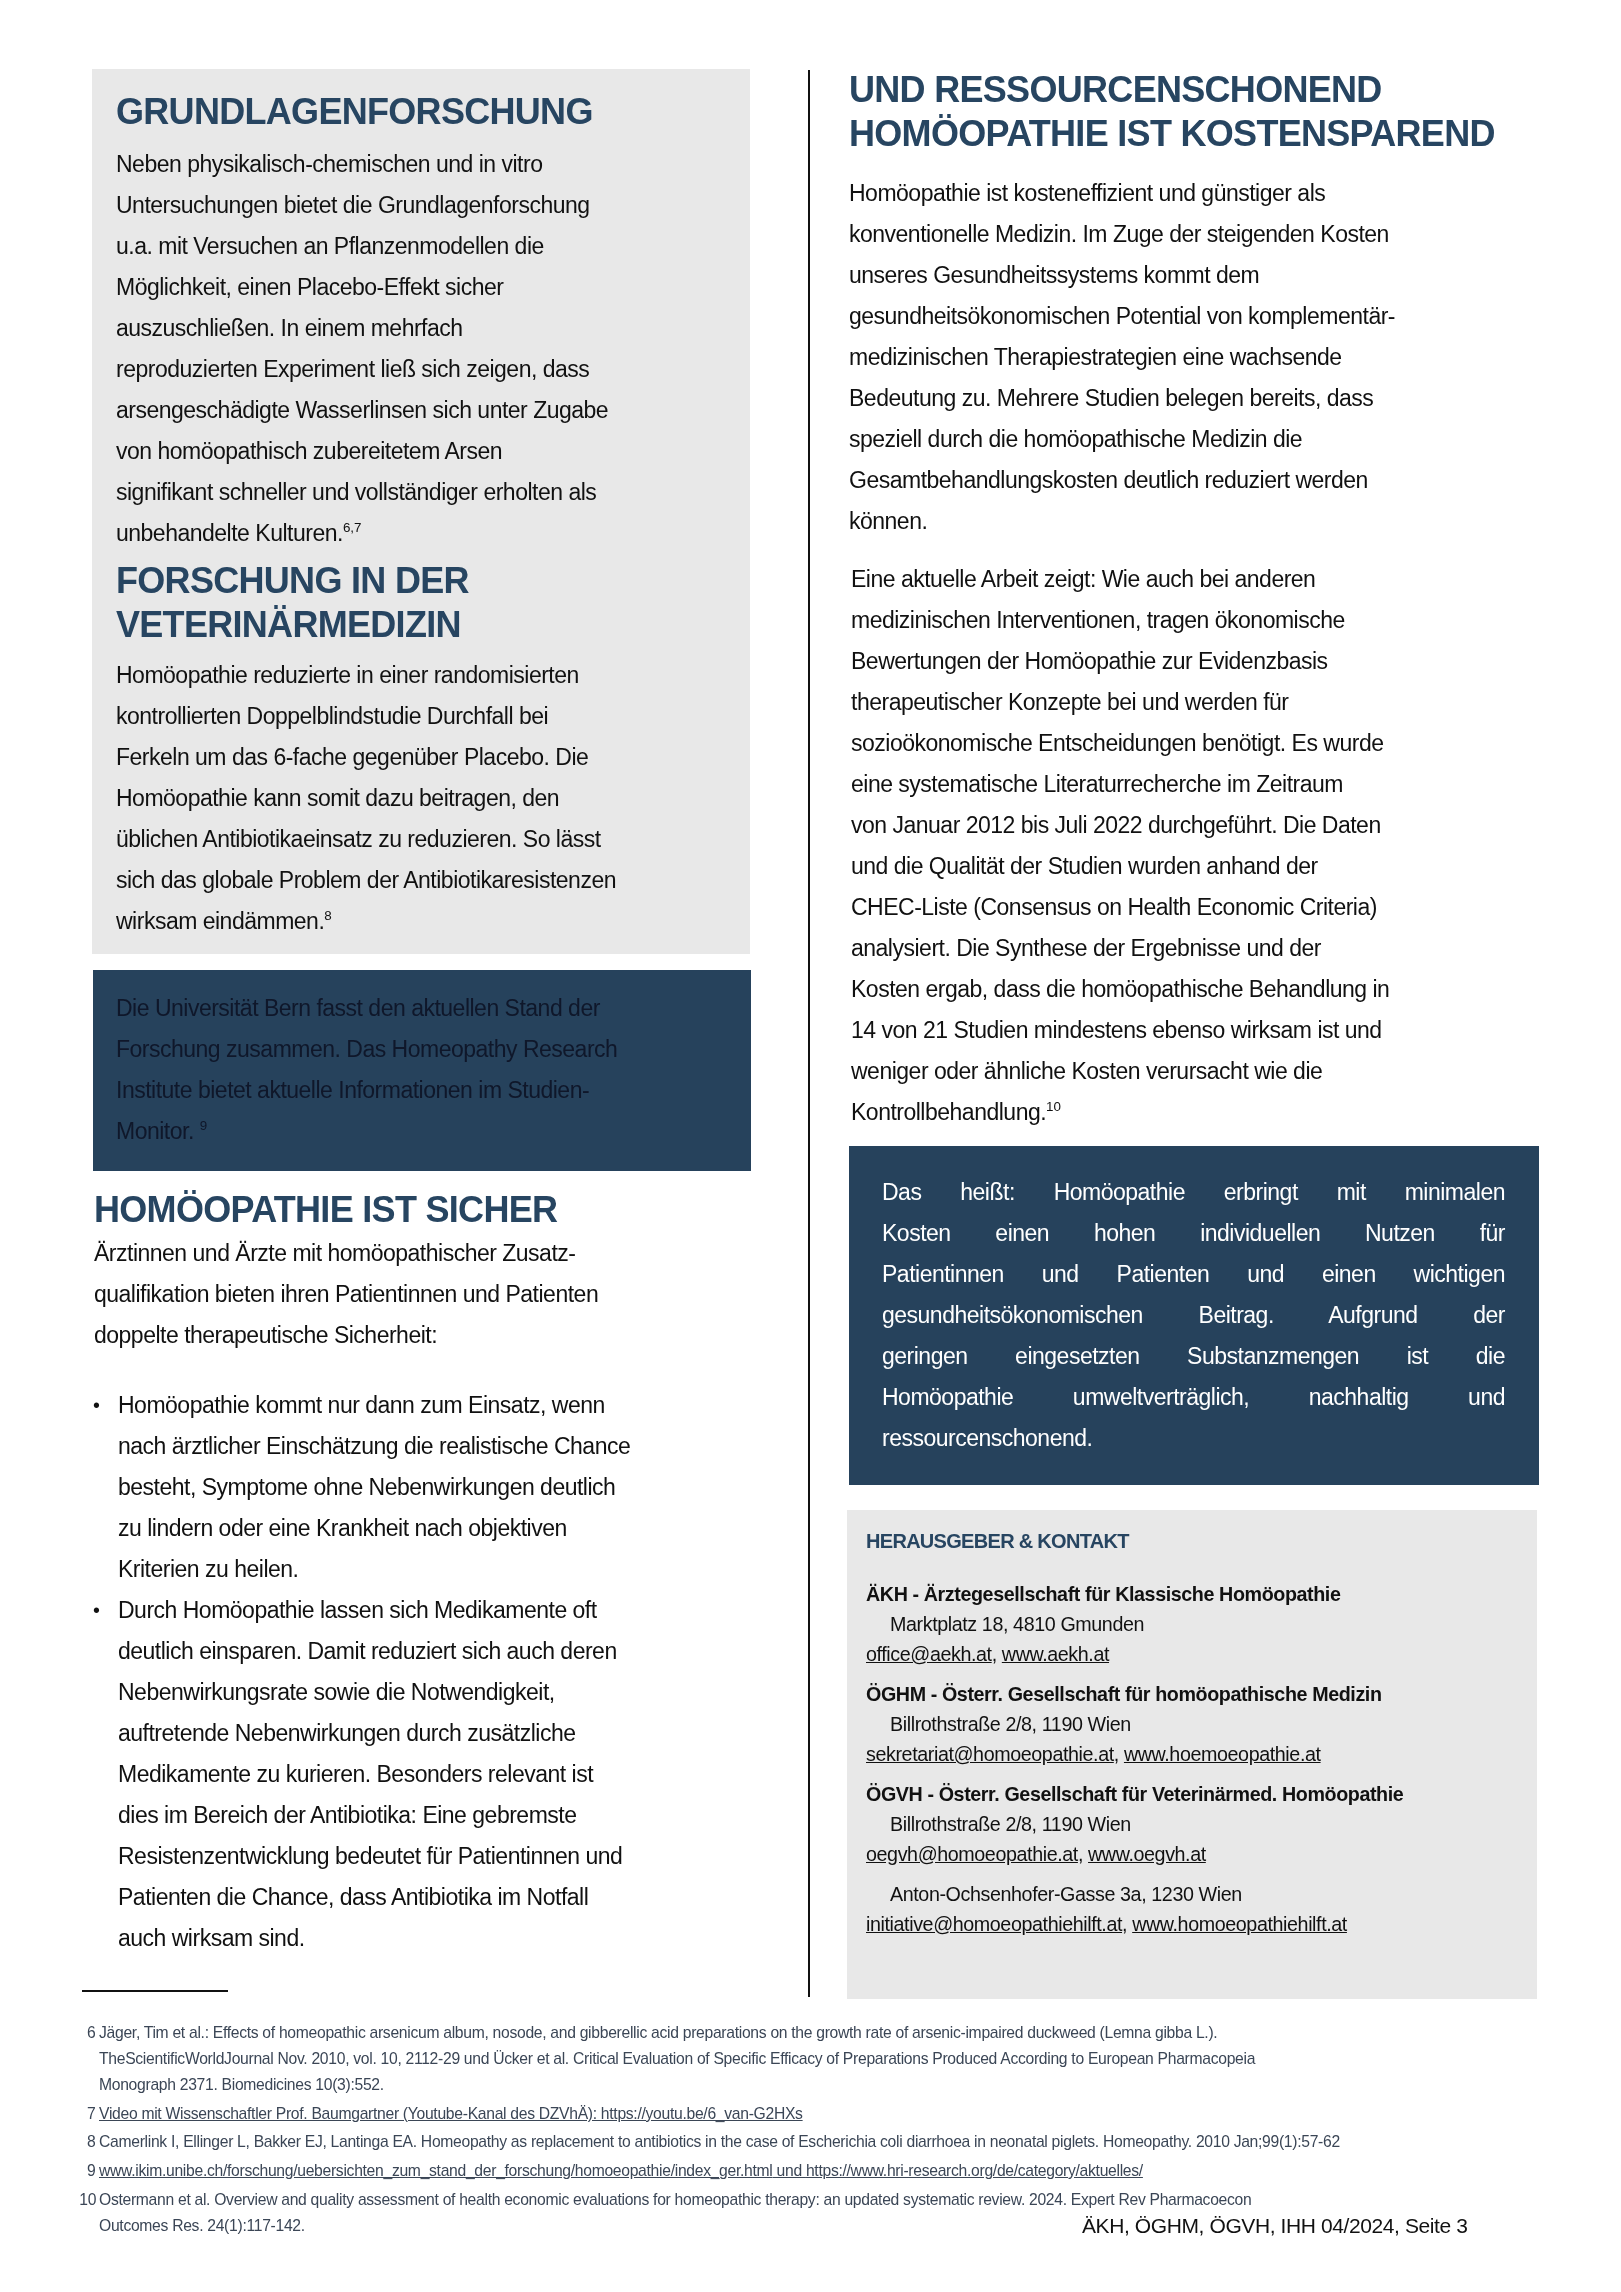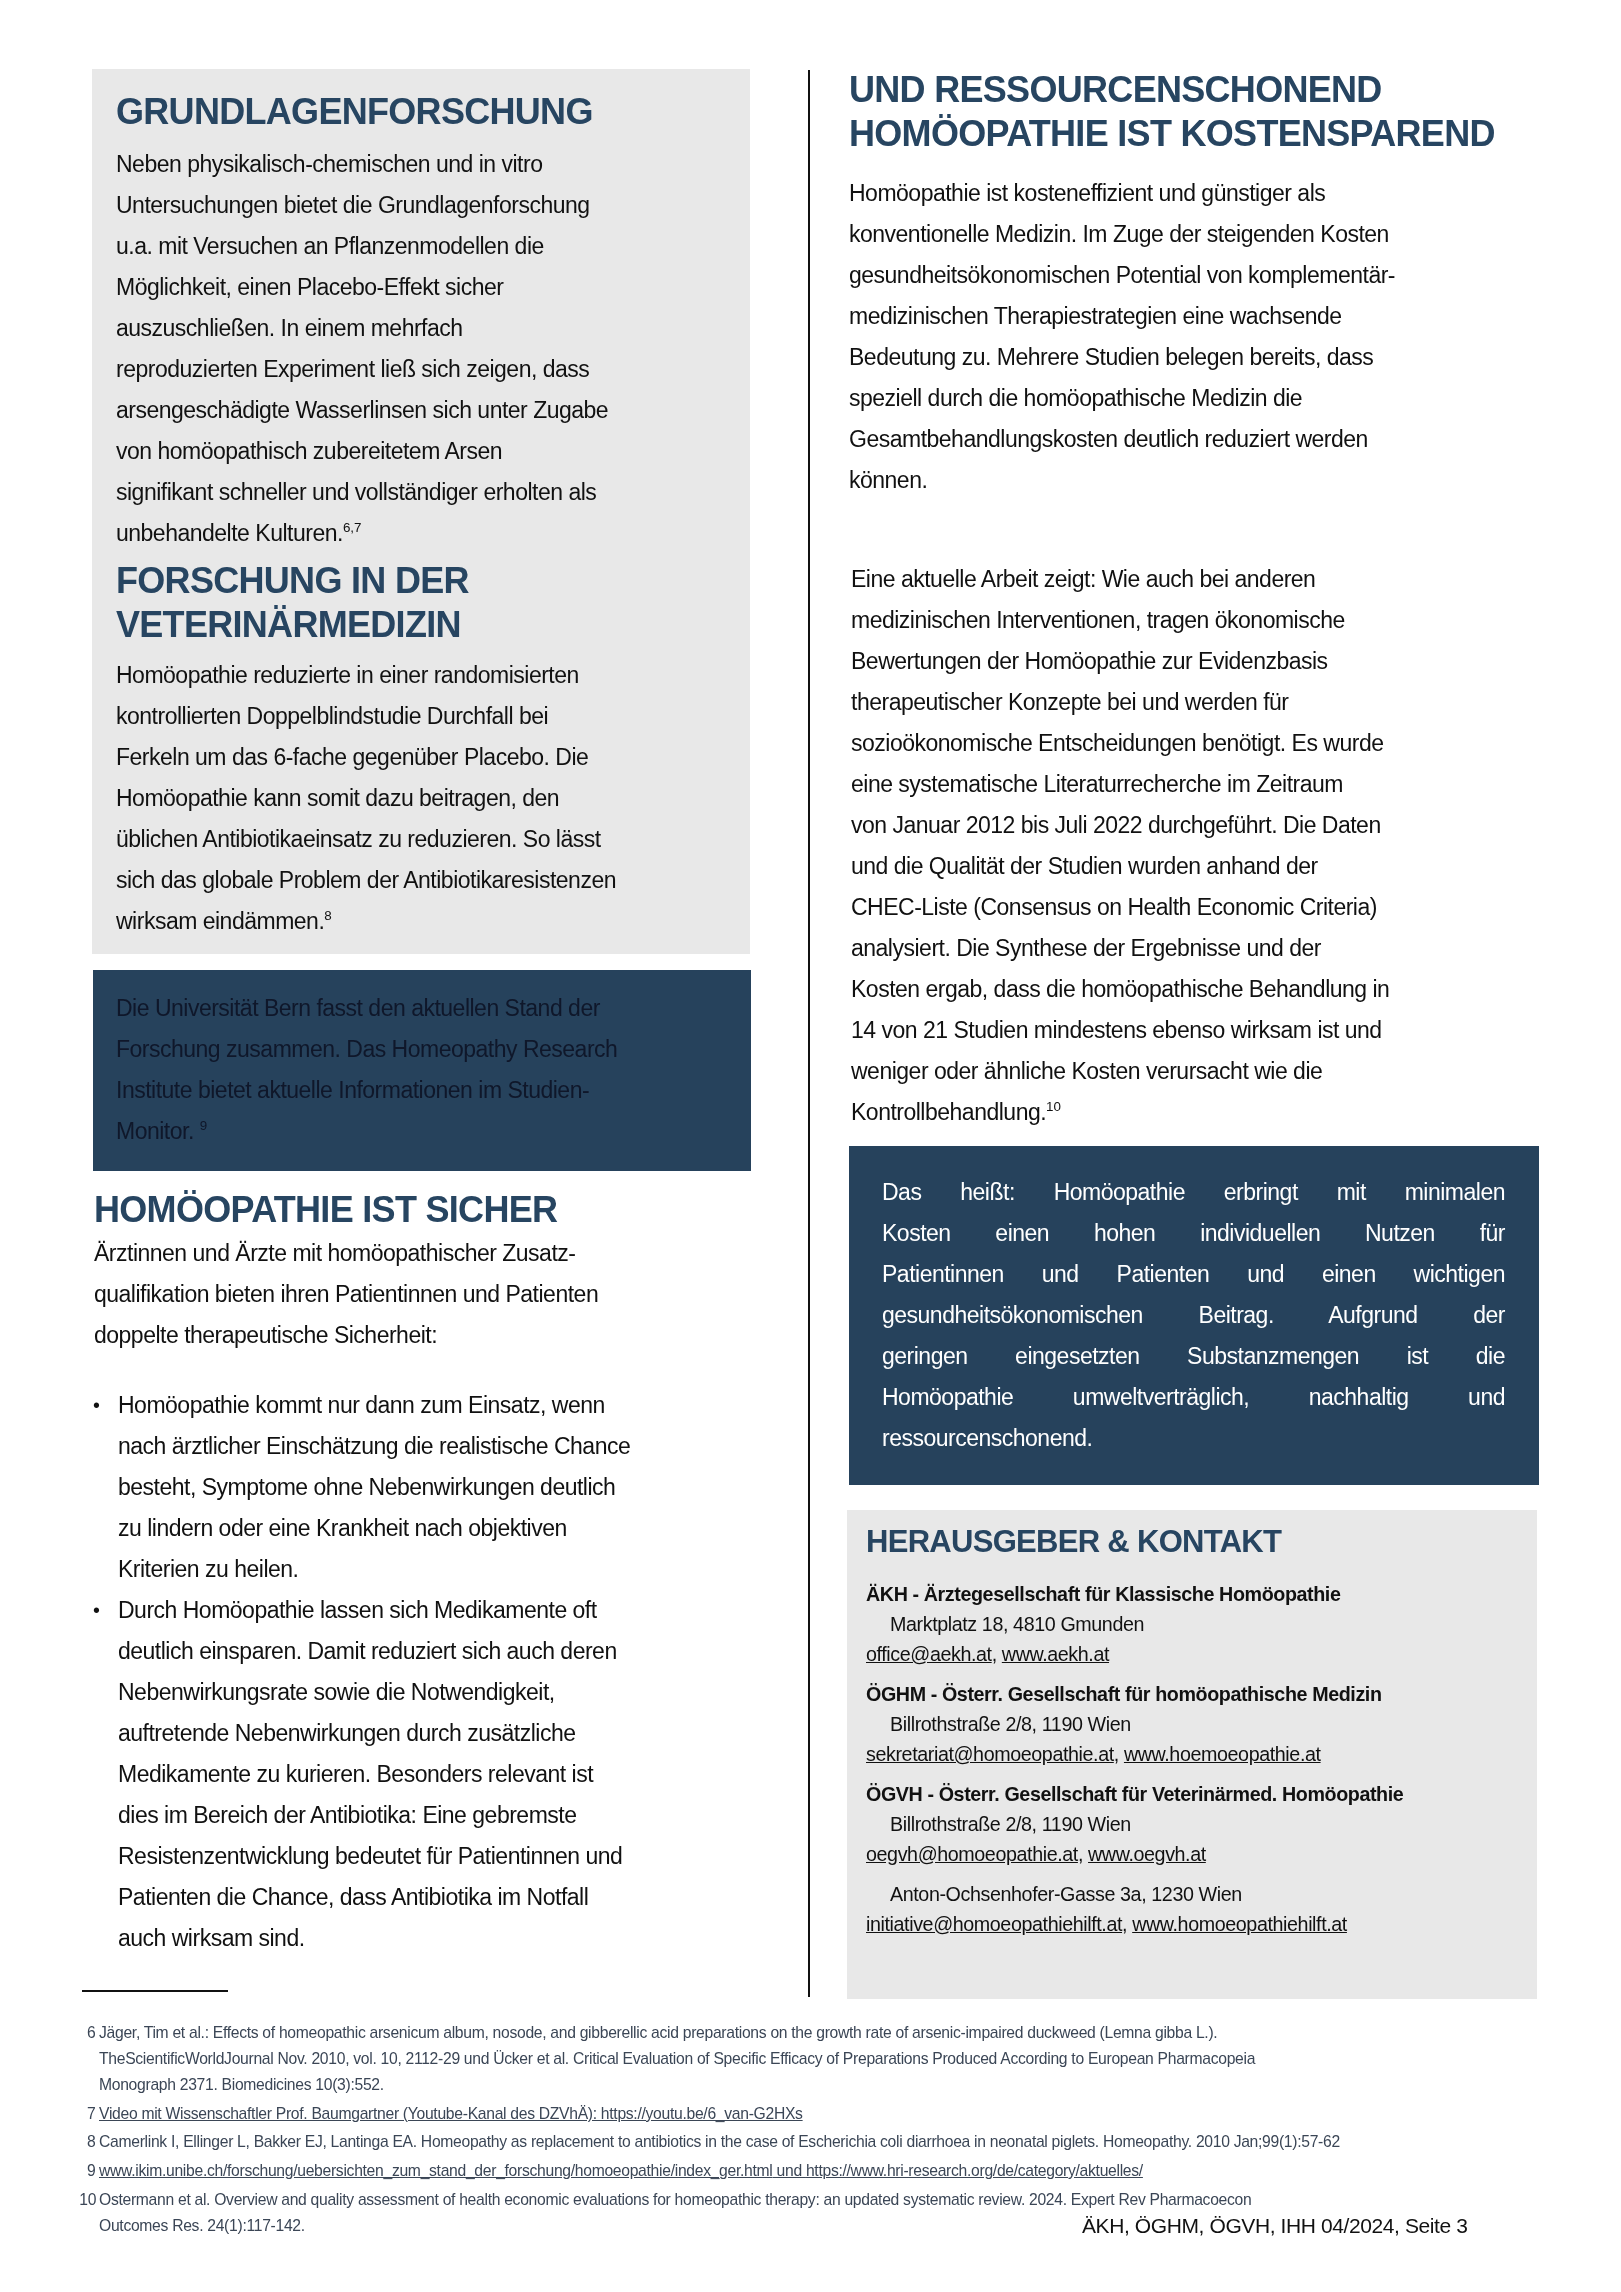--- a/index.html
+++ b/index.html
@@ -108,20 +108,21 @@
 <div class="abs divider" style="left:808px; top:70px; height:1927px;"></div>
 
 <h2 class="abs h" style="left:849px; top:68px; font-size:36px; line-height:44px;">
   <span style="display:block; white-space:nowrap">UND RESSOURCENSCHONEND</span>
   <span style="display:block; white-space:nowrap">HOMÖOPATHIE IST KOSTENSPAREND</span>
 </h2>
 
 <div class="abs body-lines" style="left:849px; top:173px; width:690px;">
   <span class="line">Homöopathie ist kosteneffizient und günstiger als</span>
   <span class="line">konventionelle Medizin. Im Zuge der steigenden Kosten</span>
+  <span class="line">unseres Gesundheitssystems kommt dem</span>
   <span class="line">gesundheitsökonomischen Potential von komplementär-</span>
   <span class="line">medizinischen Therapiestrategien eine wachsende</span>
   <span class="line">Bedeutung zu. Mehrere Studien belegen bereits, dass</span>
   <span class="line">speziell durch die homöopathische Medizin die</span>
   <span class="line">Gesamtbehandlungskosten deutlich reduziert werden</span>
   <span class="line">können.</span>
 </div>
 
 <div class="abs body-lines" style="left:851px; top:559px; width:690px;">
   <span class="line">Eine aktuelle Arbeit zeigt: Wie auch bei anderen</span>
@@ -146,21 +147,21 @@
   <span class="line">Kosten einen hohen individuellen Nutzen für</span>
   <span class="line">Patientinnen und Patienten und einen wichtigen</span>
   <span class="line">gesundheitsökonomischen Beitrag. Aufgrund der</span>
   <span class="line">geringen eingesetzten Substanzmengen ist die</span>
   <span class="line">Homöopathie umweltverträglich, nachhaltig und</span>
   <span class="line last">ressourcenschonend.</span>
 </div>
 
 <div class="abs gray" style="left:847px; top:1510px; width:690px; height:489px;"></div>
 
-<h2 class="abs h" style="left:866px; top:1522px; font-size:31px; line-height:39px;">HERAUSGEBER &amp; KONTAKT</h2>
+<h2 class="abs h" style="left:866px; top:1522px; font-size:20px; line-height:39px;">HERAUSGEBER &amp; KONTAKT</h2>
 
 <div class="abs contact" style="left:866px; top:1579px; width:663px;">
   <div class="group">
     <span class="org">ÄKH - Ärztegesellschaft für Klassische Homöopathie</span>
     <span class="addr">Marktplatz 18, 4810 Gmunden</span>
     <span class="links"><a>office@aekh.at</a><span>, </span><a>www.aekh.at</a></span>
   </div>
   <div class="group">
     <span class="org">ÖGHM - Österr. Gesellschaft für homöopathische Medizin</span>
     <span class="addr">Billrothstraße 2/8, 1190 Wien</span>

